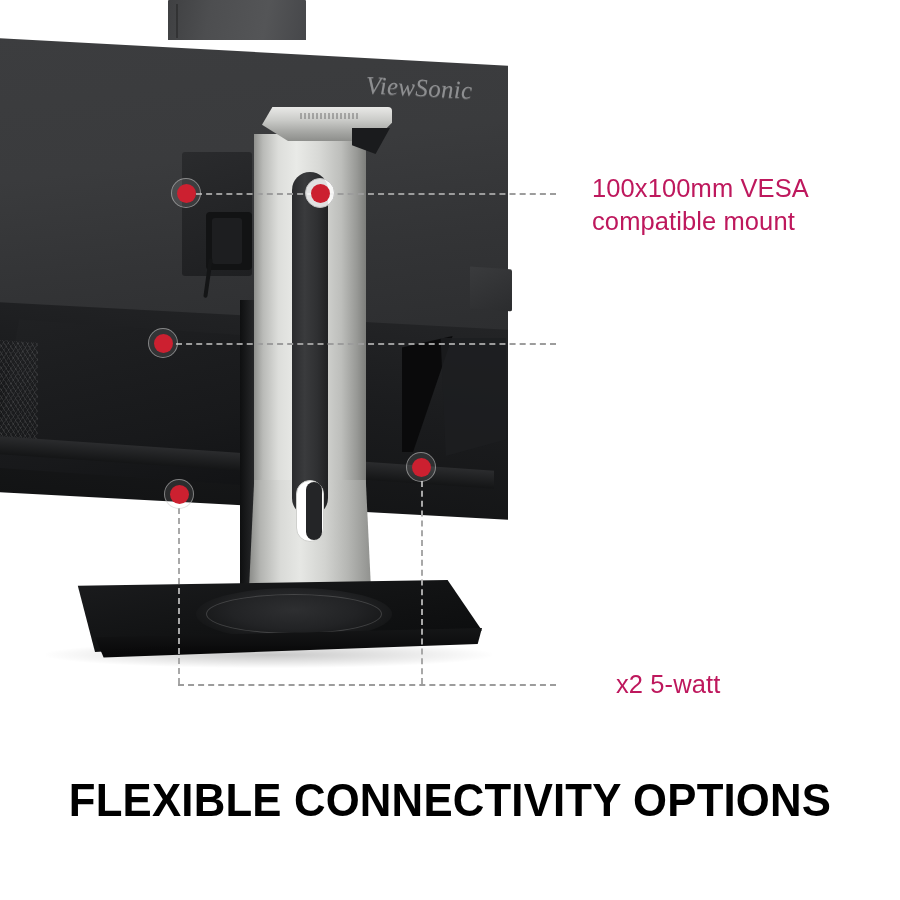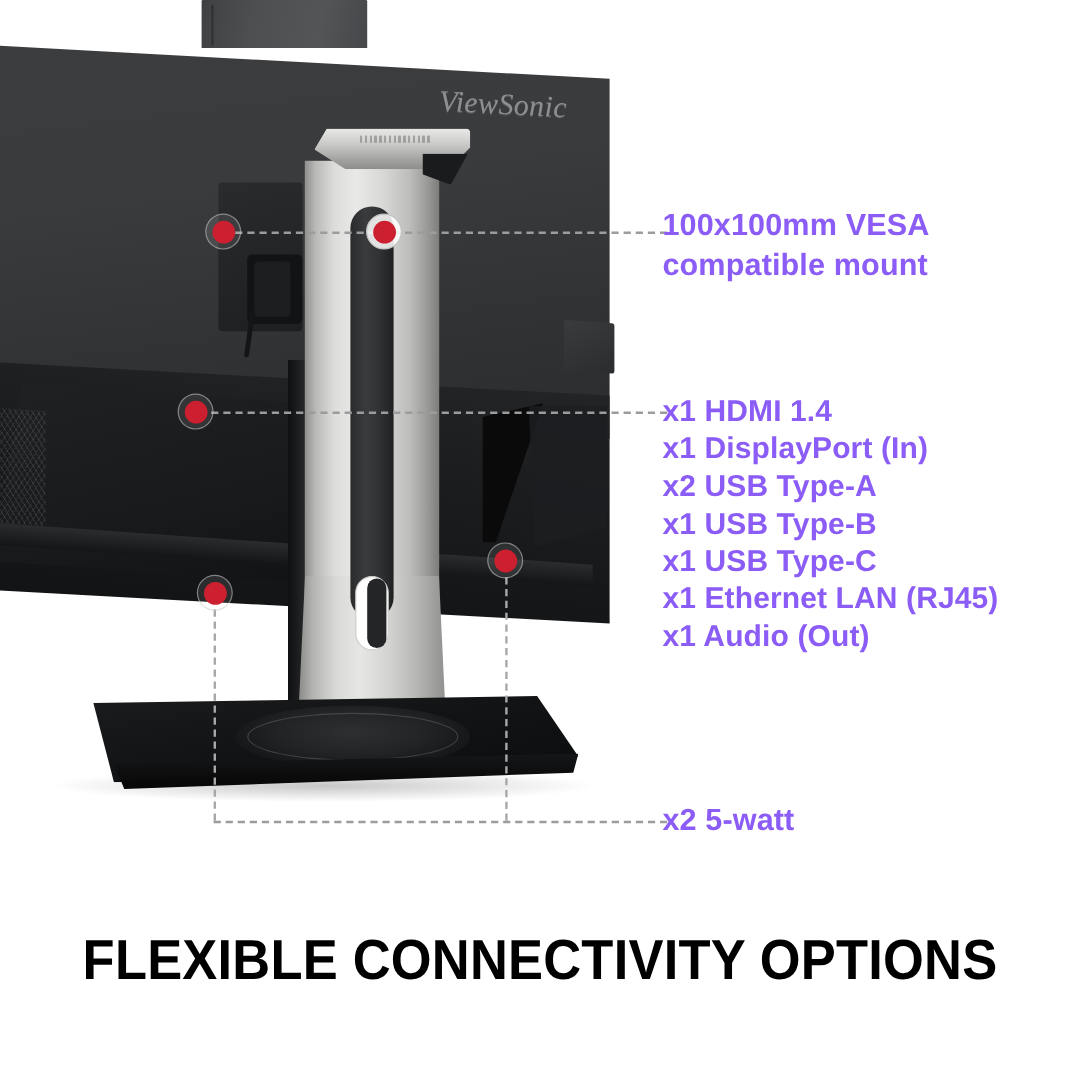--- a/index.html
+++ b/index.html
@@ -275,31 +275,31 @@
   }
   .dash-v {
     position: absolute;
     width: 0;
     border-left: 2px dashed #a8a8a8;
   }
 
   
   .callout {
     position: absolute;
-    left: 552px;
-    color: #8b5cf6;
+    left: 592px;
+    color: #be185d;
     font-size: 25.5px;
     line-height: 33px;
-    font-weight: 700;
+    font-weight: 400;
     letter-spacing: 0.1px;
     white-space: nowrap;
   }
   .callout--vesa { top: 172px; }
   .callout--ports { top: 328px; }
-  .callout--speakers { top: 668px; }
+  .callout--speakers { top: 668px; margin-left: 24px; }
   .callout .line { display: block; }
   .callout--ports .line { font-size: 25px; line-height: 31.2px; }
 
   
   .headline {
     position: absolute;
     left: 0; top: 772px;
     width: 900px;
     text-align: center;
     color: #000000;
@@ -367,29 +367,20 @@
   <div class="dot" style="left:305px;top:178px;"></div>
   <div class="dot on-dark" style="left:148px;top:328px;"></div>
   <div class="dot on-dark" style="left:164px;top:479px;"></div>
   <div class="dot on-dark" style="left:406px;top:452px;"></div>
 
   <div class="callout callout--vesa">
     <span class="line">100x100mm VESA</span>
     <span class="line">compatible mount</span>
   </div>
 
-  <div class="callout callout--ports">
-    <span class="line">x1 HDMI 1.4</span>
-    <span class="line">x1 DisplayPort (In)</span>
-    <span class="line">x2 USB Type-A</span>
-    <span class="line">x1 USB Type-B</span>
-    <span class="line">x1 USB Type-C</span>
-    <span class="line">x1 Ethernet LAN (RJ45)</span>
-    <span class="line">x1 Audio (Out)</span>
-  </div>
 
   <div class="callout callout--speakers">
     <span class="line">x2 5-watt</span>
   </div>
 
   <div class="headline">FLEXIBLE CONNECTIVITY OPTIONS</div>
 
 </div>
 
 </body></html>

